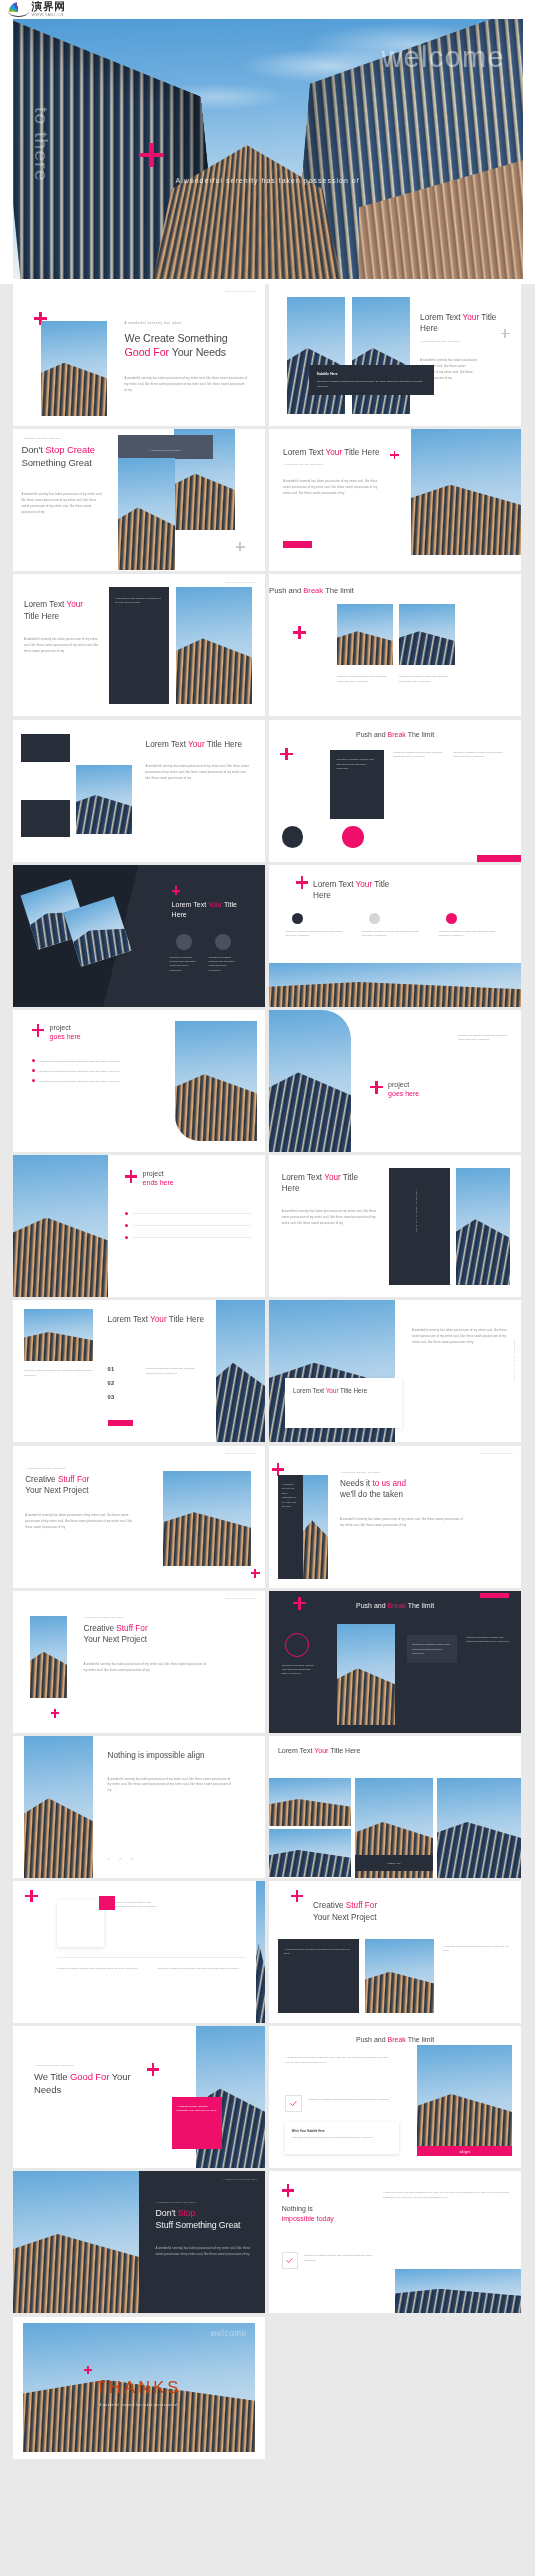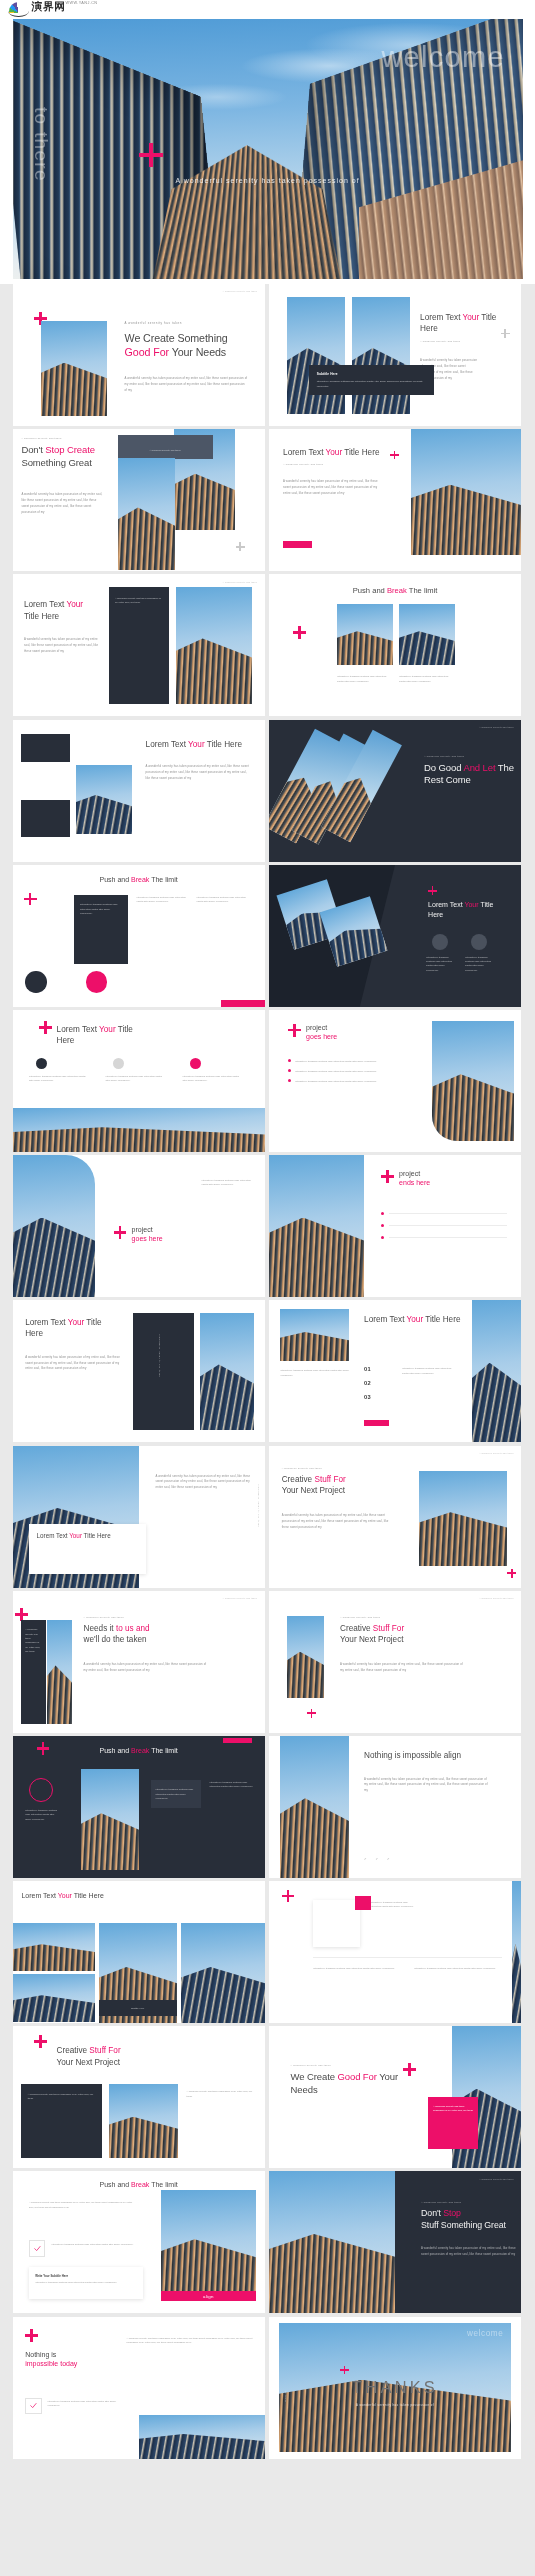--- a/index.html
+++ b/index.html
@@ -20,21 +20,21 @@
         #e8443a 0deg, #e8443a 28deg,
         #f0862a 28deg, #f0862a 52deg,
         #f3c623 52deg, #f3c623 76deg,
         #4caf50 76deg, #4caf50 100deg,
         #2196f3 100deg, #2196f3 124deg,
         #5e4fa2 124deg, #5e4fa2 150deg,
         transparent 150deg);
       border-radius:10.7px 10.7px 0 0; }
   .wm-swoosh { position:absolute; left:0; bottom:0.6px; width:21.5px; height:6.3px;
       border-bottom:1.9px solid #3b3b3b; border-radius:0 0 50% 50%/0 0 100% 100%; }
-  .wm-txt { display:flex; flex-direction:row; }
+  .wm-txt { display:flex; flex-direction:column; }
   .wm-cn { font-size:10.7px; letter-spacing:0.6px; color:#2b2b2b; font-weight:bold; line-height:12px;
       font-family:"DejaVu Sans", sans-serif; }
   .wm-url { font-size:3.8px; letter-spacing:0.4px; color:#8a8a8a; line-height:5px; }
 
   
   .hero-wrap { width:535px; background:#fff; padding:0 12.6px 5px; }
   .hero { position:relative; width:510px; height:260px; overflow:hidden;
           background:linear-gradient(175deg,#6aaade 0%,#98c6e8 40%,#cfe3f1 72%,#e9eef2 100%); }
   .sky { position:absolute; inset:0;
     background:
@@ -222,21 +222,21 @@
         <h3 class="ttl-s"><span>Lorem Text </span><span class="pk">Your</span><span> Title Here</span></h3>
         <p class="body" style="margin-top:15px">A wonderful serenity has taken possession of my entire soul, like these sweet possession of my entire soul, like these sweet possession of my</p>
       </div>
       <div class="darkbox" style="position:absolute;left:96px;top:12.6px;width:60px;height:117px;padding:8.8px 6.3px">
         <div class="tiny w">A wonderful serenity has taken possession of my entire soul, like these</div>
       </div>
       <div class="ph" style="position:absolute;left:163px;top:12.6px;width:76px;height:117px"></div>
     </div>
 
     <div class="slide">
-      <div style="position:absolute;left:0;right:0;top:11.4px;text-align:center">
+      <div style="position:absolute;left:0;right:0;top:11.4px;text-align:left">
         <h3 class="ttl-s" style="font-size:7.6px"><span>Push and </span><span class="pk">Break</span><span> The limit</span></h3>
       </div>
       <div class="ph" style="position:absolute;left:68px;top:30px;width:56px;height:61px"></div>
       <div class="ph blue" style="position:absolute;left:130px;top:30px;width:56px;height:61px"></div>
       <div class="plus" style="position:absolute;left:24px;top:52px"></div>
       <div style="position:absolute;left:68px;top:100px;width:56px">
           <p class="tiny">Interactively transform auctiong edge intellectual capital after slowly ecommerce.</p>
         </div>
       <div style="position:absolute;left:130px;top:100px;width:56px">
           <p class="tiny">Interactively transform auctiong edge intellectual capital after slowly ecommerce.</p>
@@ -246,30 +246,20 @@
     <div class="slide">
       <div class="darkbox" style="position:absolute;left:8.8px;top:14px;width:49px;height:28px"></div>
       <div class="darkbox" style="position:absolute;left:8.8px;top:80px;width:49px;height:37px"></div>
       <div class="ph blue" style="position:absolute;left:63px;top:45px;width:56px;height:69px"></div>
       <div style="position:absolute;left:133px;top:19px;width:104px">
         <h3 class="ttl-s"><span>Lorem Text </span><span class="pk">Your</span><span> Title Here</span></h3>
         <p class="body" style="margin-top:14px">A wonderful serenity has taken possession of my entire soul, like these sweet possession of my entire soul, like these sweet possession of my entire soul, like these sweet possession of my</p>
       </div>
     </div>
 
-    <div class="slide dark">
-      <div class="corner-note w">A wonderful serenity has taken</div>
-      <div class="ph diag" style="position:absolute;left:17.7px;top:11.4px;width:37px;height:110px;transform:rotate(28deg)"></div>
-      <div class="ph diag" style="position:absolute;left:47px;top:14px;width:30px;height:110px;transform:rotate(28deg)"></div>
-      <div class="ph diag" style="position:absolute;left:76px;top:11.4px;width:33px;height:110px;transform:rotate(28deg)"></div>
-      <div style="position:absolute;left:155px;top:35px;width:92px">
-        <div class="eyebrow" style="color:rgba(255,255,255,.55)">A wonderful serenity has taken</div>
-        <h2 class="ttl w" style="margin-top:5px;font-size:9.5px"><span>Do Good </span><span class="pk">And Let</span><span> The Rest Come</span></h2>
-      </div>
-    </div>
 
     <div class="slide">
       <div style="position:absolute;left:0;right:0;top:10px;text-align:center">
         <h3 class="ttl-s" style="font-size:7px"><span>Push and </span><span class="pk">Break</span><span> The limit</span></h3>
       </div>
       <div class="plus" style="position:absolute;left:11.4px;top:28px"></div>
       <div class="darkbox" style="position:absolute;left:61px;top:30px;width:54px;height:69px;padding:7.6px 6.3px">
         <div class="tiny w">Interactively transform auctiong edge intellectual capital after slowly ecommerce.</div>
       </div>
       <div style="position:absolute;left:124px;top:30px;width:54px">
@@ -526,21 +516,21 @@
       </div>
       <div class="ph" style="position:absolute;left:96px;top:58px;width:69px;height:74px"></div>
       <div style="position:absolute;left:174px;top:63px;width:67px">
           <p class="tiny">A wonderful serenity has taken possession of my entire soul, like these</p>
         </div>
     </div>
 
     <div class="slide">
       <div style="position:absolute;left:21.5px;top:38px;width:114px">
         <div class="eyebrow">A wonderful serenity has taken</div>
-        <h2 class="ttl" style="margin-top:5px;font-size:9.5px"><span>We Create </span><span class="pk">Good For</span><span> Your Needs</span></h2>
+        <h2 class="ttl" style="margin-top:5px;font-size:9.5px"><span>We Title </span><span class="pk">Good For</span><span> Your Needs</span></h2>
       </div>
       <div class="plus" style="position:absolute;left:134px;top:37px"></div>
       <div class="ph blue" style="position:absolute;right:0;top:0;width:69px;height:142px"></div>
       <div style="position:absolute;right:43px;top:71px;width:50px;height:52px;background:#ED0F69;padding:6.3px 5px">
         <div class="tiny" style="color:#fff">A wonderful serenity has taken possession of my entire soul, like these</div>
       </div>
     </div>
 
     <div class="slide">
       <div style="position:absolute;left:0;right:0;top:8.8px;text-align:center">
@@ -561,21 +551,21 @@
         <div class="bold-s">Write Your Subtitle Here</div>
         <div class="tiny" style="margin-top:2.5px">Interactively transform auctiong edge intellectual capital after slowly ecommerce.</div>
       </div>
       <div class="ph" style="position:absolute;right:8.8px;top:19px;width:95px;height:111px"></div>
       <div class="label-strip" style="right:8.8px;left:auto;width:95px;bottom:12px">align</div>
     </div>
 
     <div class="slide dark">
       <div class="corner-note w">A wonderful serenity has taken</div>
       <div class="ph" style="position:absolute;left:0;top:0;width:126px;height:142px"></div>
-      <div style="position:absolute;left:152px;top:30px;width:98px">
+      <div style="position:absolute;left:143px;top:30px;width:98px">
         <div class="eyebrow" style="color:rgba(255,255,255,.55)">A wonderful serenity has taken</div>
         <h2 class="ttl w" style="margin-top:5px;font-size:8.8px"><span>Don't </span><span class="pk">Stop</span><br><span> Stuff Something Great</span></h2>
         <p class="body w" style="margin-top:14px">A wonderful serenity has taken possession of my entire soul, like these sweet possession of my entire soul, like these sweet possession of my</p>
       </div>
     </div>
 
     <div class="slide">
       <div class="plus" style="position:absolute;left:12.6px;top:12.6px"></div>
       <div style="position:absolute;left:12.6px;top:33px;width:88px">
         <h3 class="ttl-s" style="font-size:7px;line-height:1.3"><span>Nothing is </span><br><span class="pk">impossible today</span></h3>
@@ -591,21 +581,21 @@
       <div style="position:absolute;left:35px;top:82px;width:76px">
           <p class="tiny">Interactively transform auctiong edge intellectual capital after slowly ecommerce.</p>
         </div>
       <div class="ph blue" style="position:absolute;right:0;bottom:0;width:126px;height:44px"></div>
     </div>
 
     <div class="slide">
       <div class="ph" style="position:absolute;left:10px;top:6.3px;right:10px;bottom:6.3px;width:auto;height:auto"></div>
       <div class="plus sm" style="position:absolute;left:71px;top:49px"></div>
       <div style="position:absolute;left:0;right:0;top:61px;text-align:center">
-        <div style="font-size:16.4px;letter-spacing:3.2px;color:#737373;font-weight:300">THANKS</div>
+        <div style="font-size:16.4px;letter-spacing:3.2px;color:#c2410c;font-weight:300">THANKS</div>
         <div style="font-size:2.8px;letter-spacing:0.5px;color:rgba(255,255,255,.8);margin-top:6.3px">A wonderful serenity has taken possession of</div>
       </div>
       <div class="vtxt" style="position:absolute;left:16.4px;top:74px;color:rgba(255,255,255,.5)">to there</div>
       <div style="position:absolute;right:17.7px;top:12.6px;font-size:8.2px;color:rgba(255,255,255,.45);letter-spacing:0.6px">welcome</div>
     </div>
 
   </div>
 </div>
 
 

